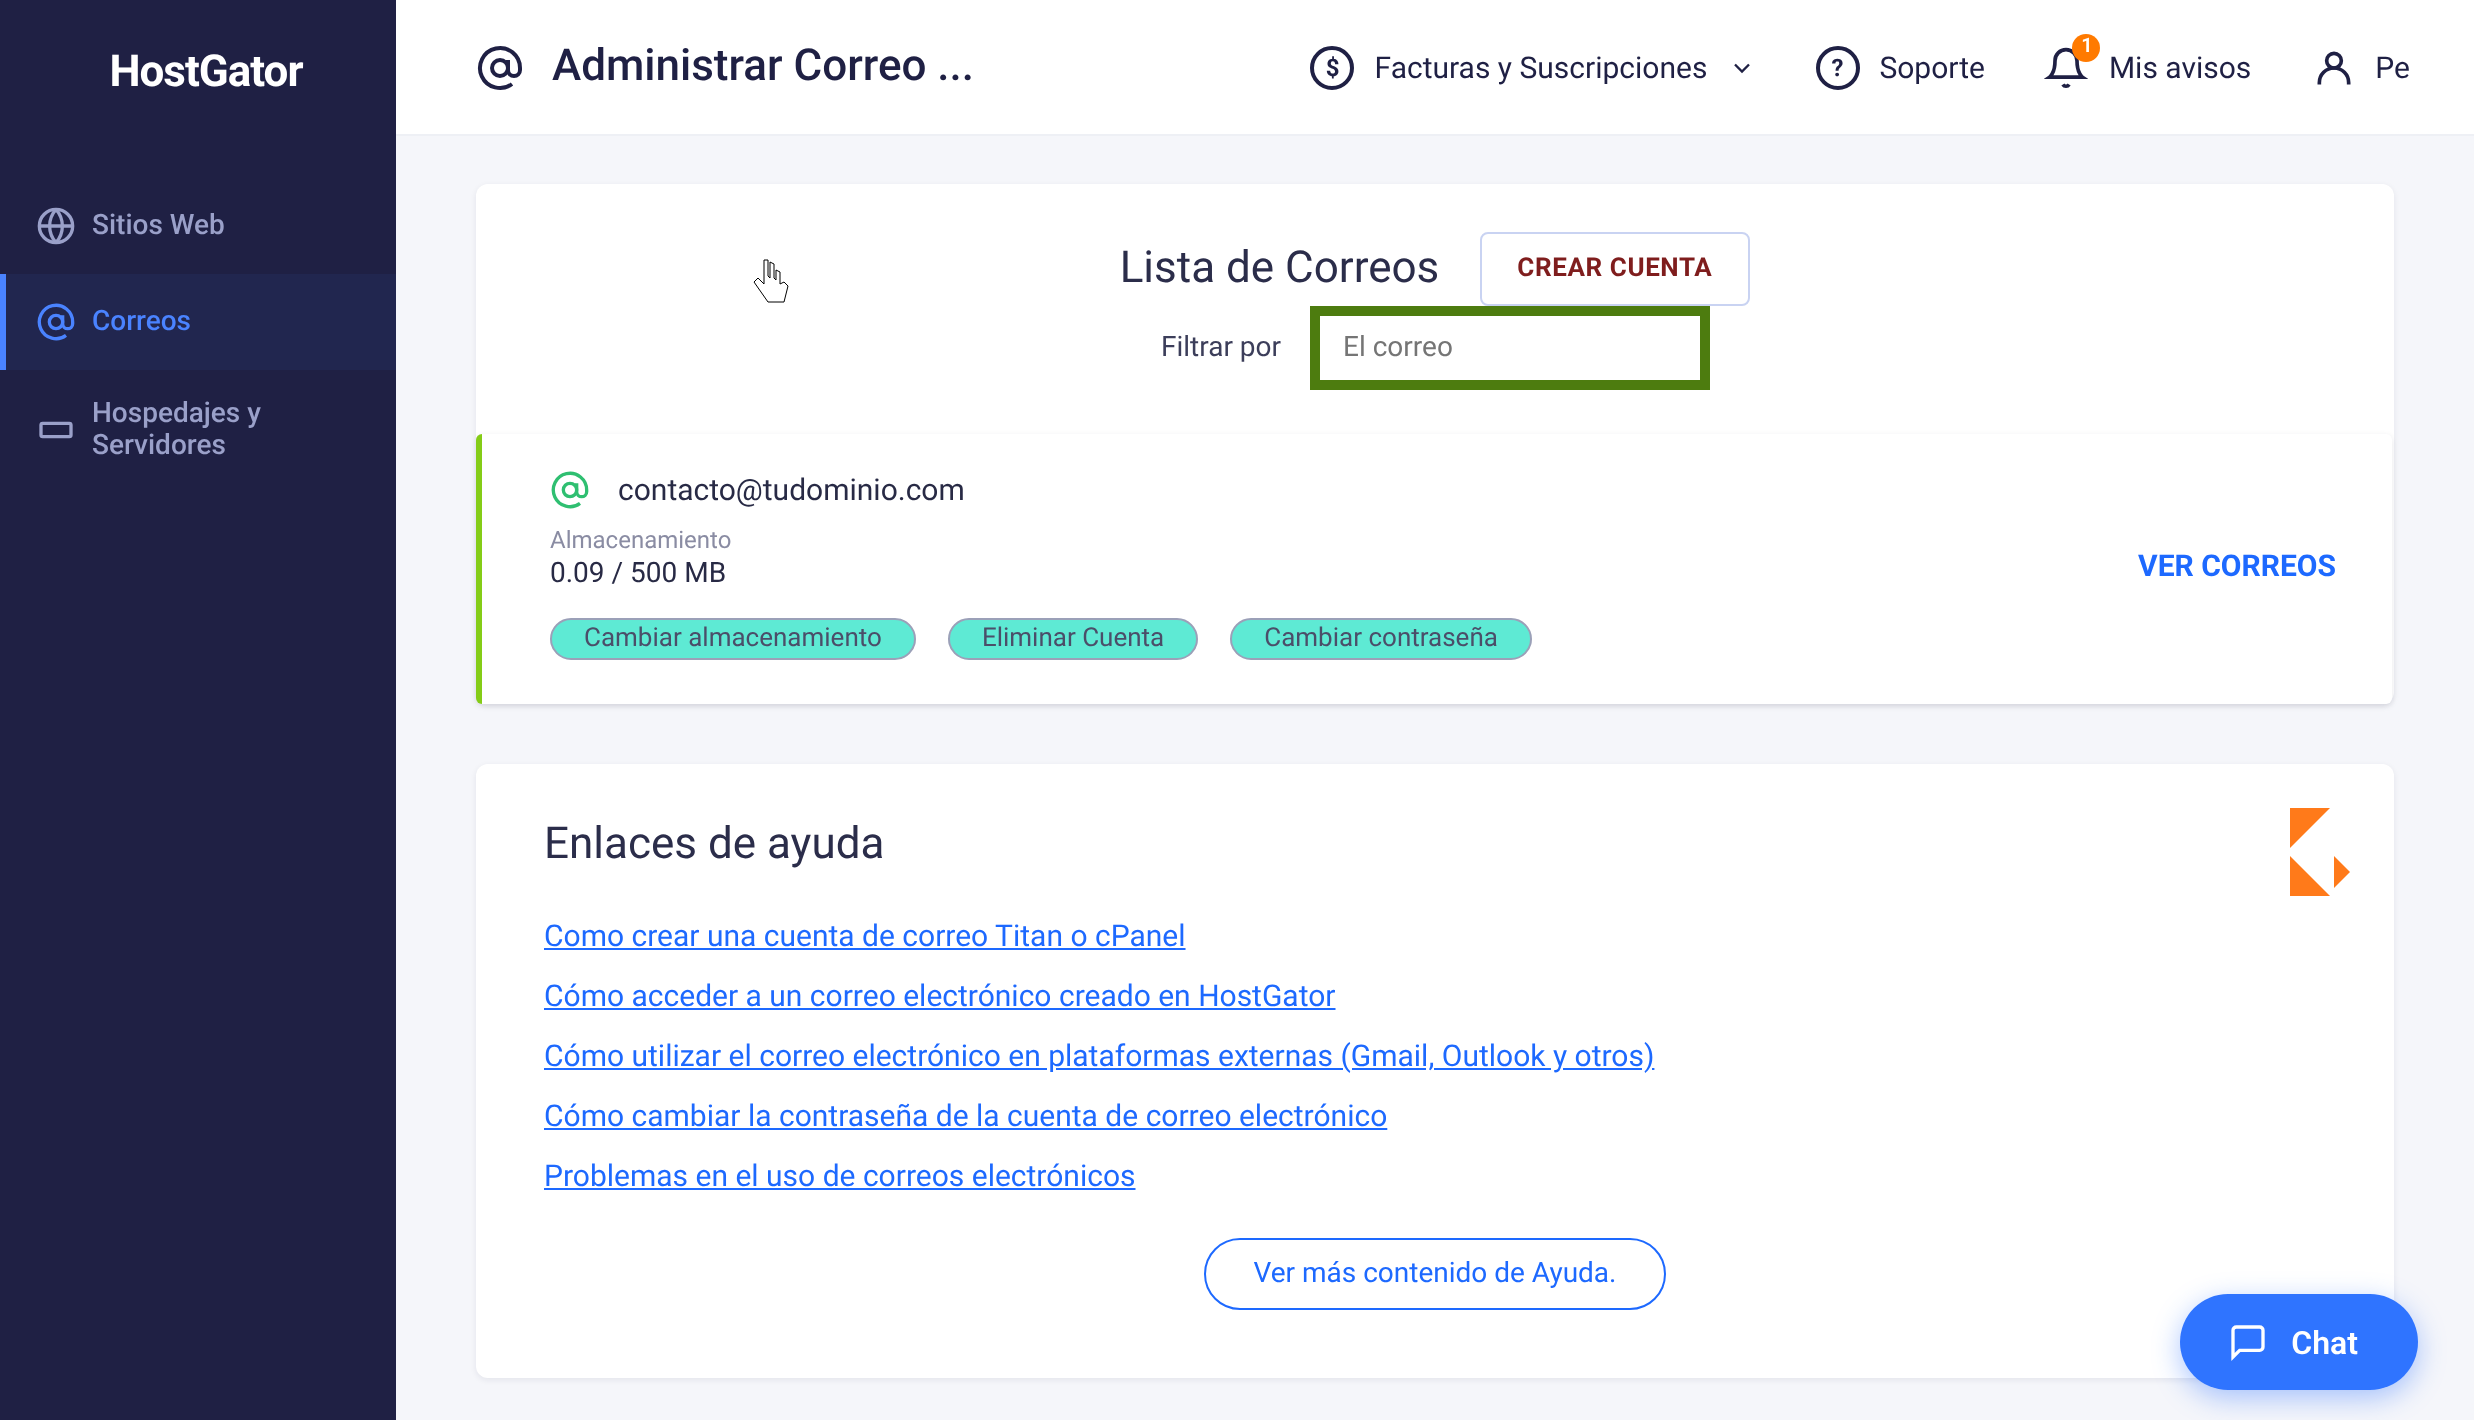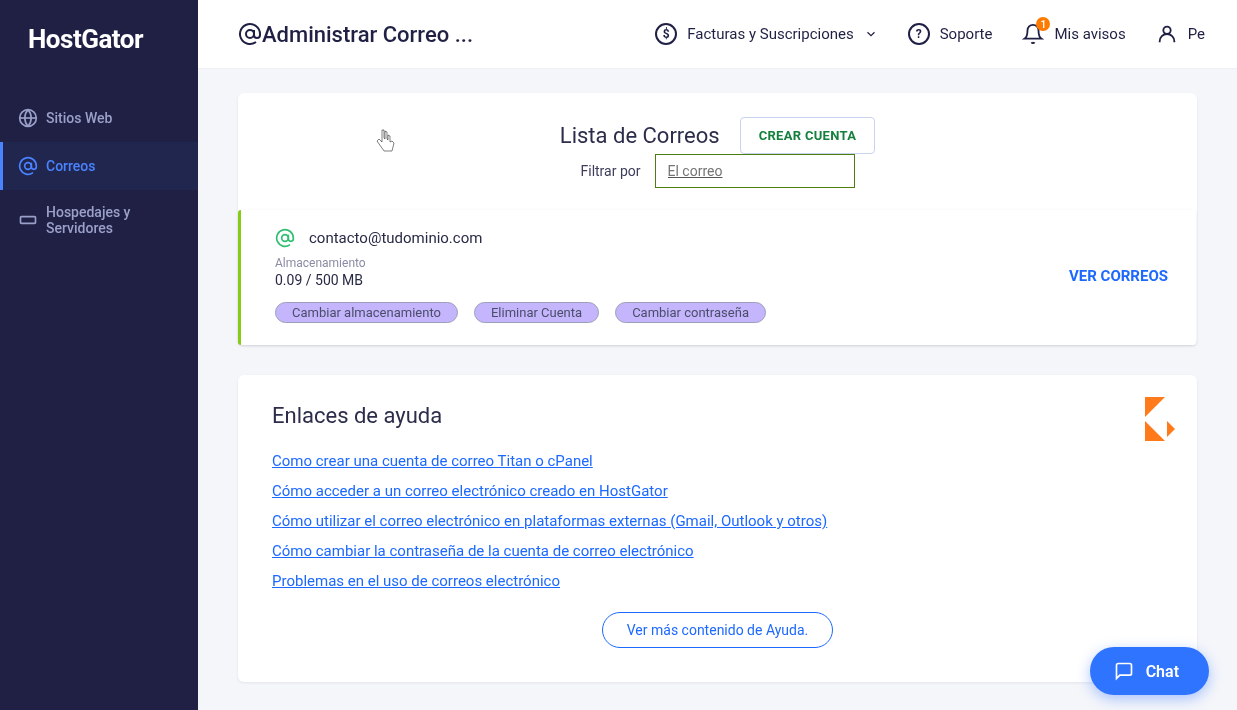--- a/index.html
+++ b/index.html
@@ -1,51 +1,51 @@
 <!DOCTYPE html>
 <html><head>
 <meta charset="utf-8">
 <style>
 * { margin: 0; padding: 0; box-sizing: border-box; font-family: -apple-system, BlinkMacSystemFont, "Segoe UI", Roboto, sans-serif; }
 body { background: #f5f6fa; overflow: hidden; }
 .app { display: flex; width: 1237px; height: 710px; }
 .sidebar { width: 198px; background: #1f2044; color: #fff; flex-shrink: 0; padding-top: 24px; }
-.logo { font-weight: 700; font-size: 26px; padding: 0 20px 40px 28px; letter-spacing: -0.5px; }
+.logo { font-weight: 700; font-size: 22px; padding: 0 20px 40px 28px; letter-spacing: -0.5px; text-align: center; }
 .nav-item { display: flex; align-items: center; gap: 8px; padding: 14px 18px; color: #9aa0c9; cursor: pointer; font-size: 14px; font-weight: 500; }
 .nav-item.active { color: #4a83ff; border-left: 3px solid #4a83ff; padding-left: 15px; background: rgba(74,131,255,0.06); }
 .nav-item .icon { width: 20px; height: 20px; display: flex; align-items: center; justify-content: center; flex-shrink: 0; }
 
 .main { flex: 1; display: flex; flex-direction: column; background: #f5f6fa; position: relative; }
 .topbar { height: 72px; background: #fff; display: flex; align-items: center; padding: 0 32px 0 40px; gap: 30px; border-bottom: 1px solid #eef0f5; }
-.page-title-wrap { display: flex; align-items: center; color: #1f2044; flex: 1; min-width: 0; }
+.page-title-wrap { display: flex; align-items: center; gap: 14px; color: #1f2044; flex: 1; min-width: 0; }
 .page-title { font-size: 22px; font-weight: 500; white-space: nowrap; overflow: hidden; text-overflow: ellipsis; }
 .top-link { display: flex; align-items: center; gap: 10px; color: #1f2044; font-size: 15px; cursor: pointer; white-space: nowrap; }
 .top-link .icon-circle { width: 22px; height: 22px; border: 2px solid #1f2044; border-radius: 50%; display: flex; align-items: center; justify-content: center; font-size: 12px; font-weight: 700; }
 .bell-wrap { position: relative; }
 .badge { position: absolute; top: -6px; right: -6px; background: #ff7a00; color: #fff; border-radius: 50%; width: 14px; height: 14px; font-size: 10px; display: flex; align-items: center; justify-content: center; font-weight: 600; }
 
 .content { padding: 24px 40px; overflow: auto; }
 .card { background: #fff; border-radius: 6px; box-shadow: 0 1px 3px rgba(30,30,60,0.08); margin-bottom: 30px; }
 .card-hdr { display: flex; align-items: center; justify-content: space-between; padding: 24px 36px 22px; flex-direction: column; }
 .card-hdr-left { display: flex; align-items: center; gap: 20px; }
 .card-title { font-size: 22px; font-weight: 400; color: #2b2d4a; }
-.btn-outline-primary { border: 1px solid #c9d3f2; background: #fff; color: #15803d; font-weight: 700; font-size: 13px; padding: 10px 18px; border-radius: 4px; cursor: pointer; letter-spacing: 0.3px; }
+.btn-outline-primary { border: 1px solid #c9d3f2; background: #fff; color: #7f1d1d; font-weight: 700; font-size: 13px; padding: 10px 18px; border-radius: 4px; cursor: pointer; letter-spacing: 0.3px; }
 .filter-wrap { display: flex; align-items: center; gap: 14px; }
 .filter-label { font-size: 14px; color: #3c3e5a; }
-.filter-input { border: 1px solid #4d7c0f; padding: 8px 12px; font-size: 14px; width: 200px; color: #555; text-decoration: underline; }
+.filter-input { border: 5px solid #4d7c0f; padding: 8px 12px; font-size: 14px; width: 200px; color: #555; }
 
 .email-row { border-left: 3px solid #84cc16; border-radius: 3px; margin: 0 1px 0 0; padding: 18px 28px 22px 34px; display: flex; justify-content: space-between; box-shadow: 0 1px 3px rgba(30,30,60,0.1); background:#fff; }
 .email-left { flex: 1; }
 .email-addr-line { display: flex; align-items: center; gap: 14px; margin-bottom: 8px; }
 .at-ico { color: #2fbf71; font-size: 18px; }
 .email-addr { font-size: 15px; color: #282a45; }
 .storage-label { font-size: 12px; color: #8a8ca3; margin-bottom: 2px; }
 .storage-val { font-size: 14px; color: #282a45; margin-bottom: 14px; }
 .pill-row { display: flex; gap: 16px; }
-.pill { border: 1px solid #9ba0b8; background: #c4b5fd; color: #4b4e69; font-size: 13px; padding: 2px 16px; border-radius: 18px; cursor: pointer; }
+.pill { border: 1px solid #9ba0b8; background: #5eead4; color: #4b4e69; font-size: 13px; padding: 2px 16px; border-radius: 18px; cursor: pointer; }
 .view-link { color: #1d69ff; font-weight: 700; font-size: 15px; align-self: center; cursor: pointer; }
 
 .help-card { padding: 28px 34px 34px; position: relative; }
 .help-title { font-size: 22px; font-weight: 400; color: #2b2d4a; margin-bottom: 24px; }
 .help-link { display: block; color: #1d69ff; font-size: 15px; text-decoration: underline; margin-bottom: 12px; cursor: pointer; width: fit-content; }
 .help-more { margin: 22px auto 0; display: block; border: 1px solid #1d69ff; background: #fff; color: #1d69ff; font-size: 14px; padding: 9px 24px; border-radius: 20px; cursor: pointer; }
 .help-deco { position: absolute; top: 22px; right: 22px; width: 54px; height: 44px; }
 
 .chat-btn { position: absolute; bottom: 15px; right: 28px; background: #2f74ff; color: #fff; border-radius: 30px; padding: 14px 30px 14px 24px; display: flex; align-items: center; gap: 12px; font-size: 16px; font-weight: 600; cursor: pointer; box-shadow: 0 4px 14px rgba(47,116,255,0.4); }
 
@@ -175,21 +175,21 @@
           <div class="view-link">VER CORREOS</div>
         </div>
       </div>
 
       <div class="card help-card">
         <div class="help-title">Enlaces de ayuda</div>
         <a class="help-link">Como crear una cuenta de correo Titan o cPanel</a>
         <a class="help-link">Cómo acceder a un correo electrónico creado en HostGator</a>
         <a class="help-link">Cómo utilizar el correo electrónico en plataformas externas (Gmail, Outlook y otros)</a>
         <a class="help-link">Cómo cambiar la contraseña de la cuenta de correo electrónico</a>
-        <a class="help-link">Problemas en el uso de correos electrónico</a>
+        <a class="help-link">Problemas en el uso de correos electrónicos</a>
         <button class="help-more">Ver más contenido de Ayuda.</button>
         <div class="help-deco">
           <svg width="54" height="44" viewBox="0 0 54 44">
               <polygon points="24,0 44,0 24,20" fill="#ff7a1a"></polygon>
               <polygon points="24,24 44,44 24,44" fill="#ff7a1a"></polygon>
               <polygon points="46,24 54,32 46,40" fill="#ff7a1a"></polygon>
             </svg>
         </div>
       </div>
     </div>

